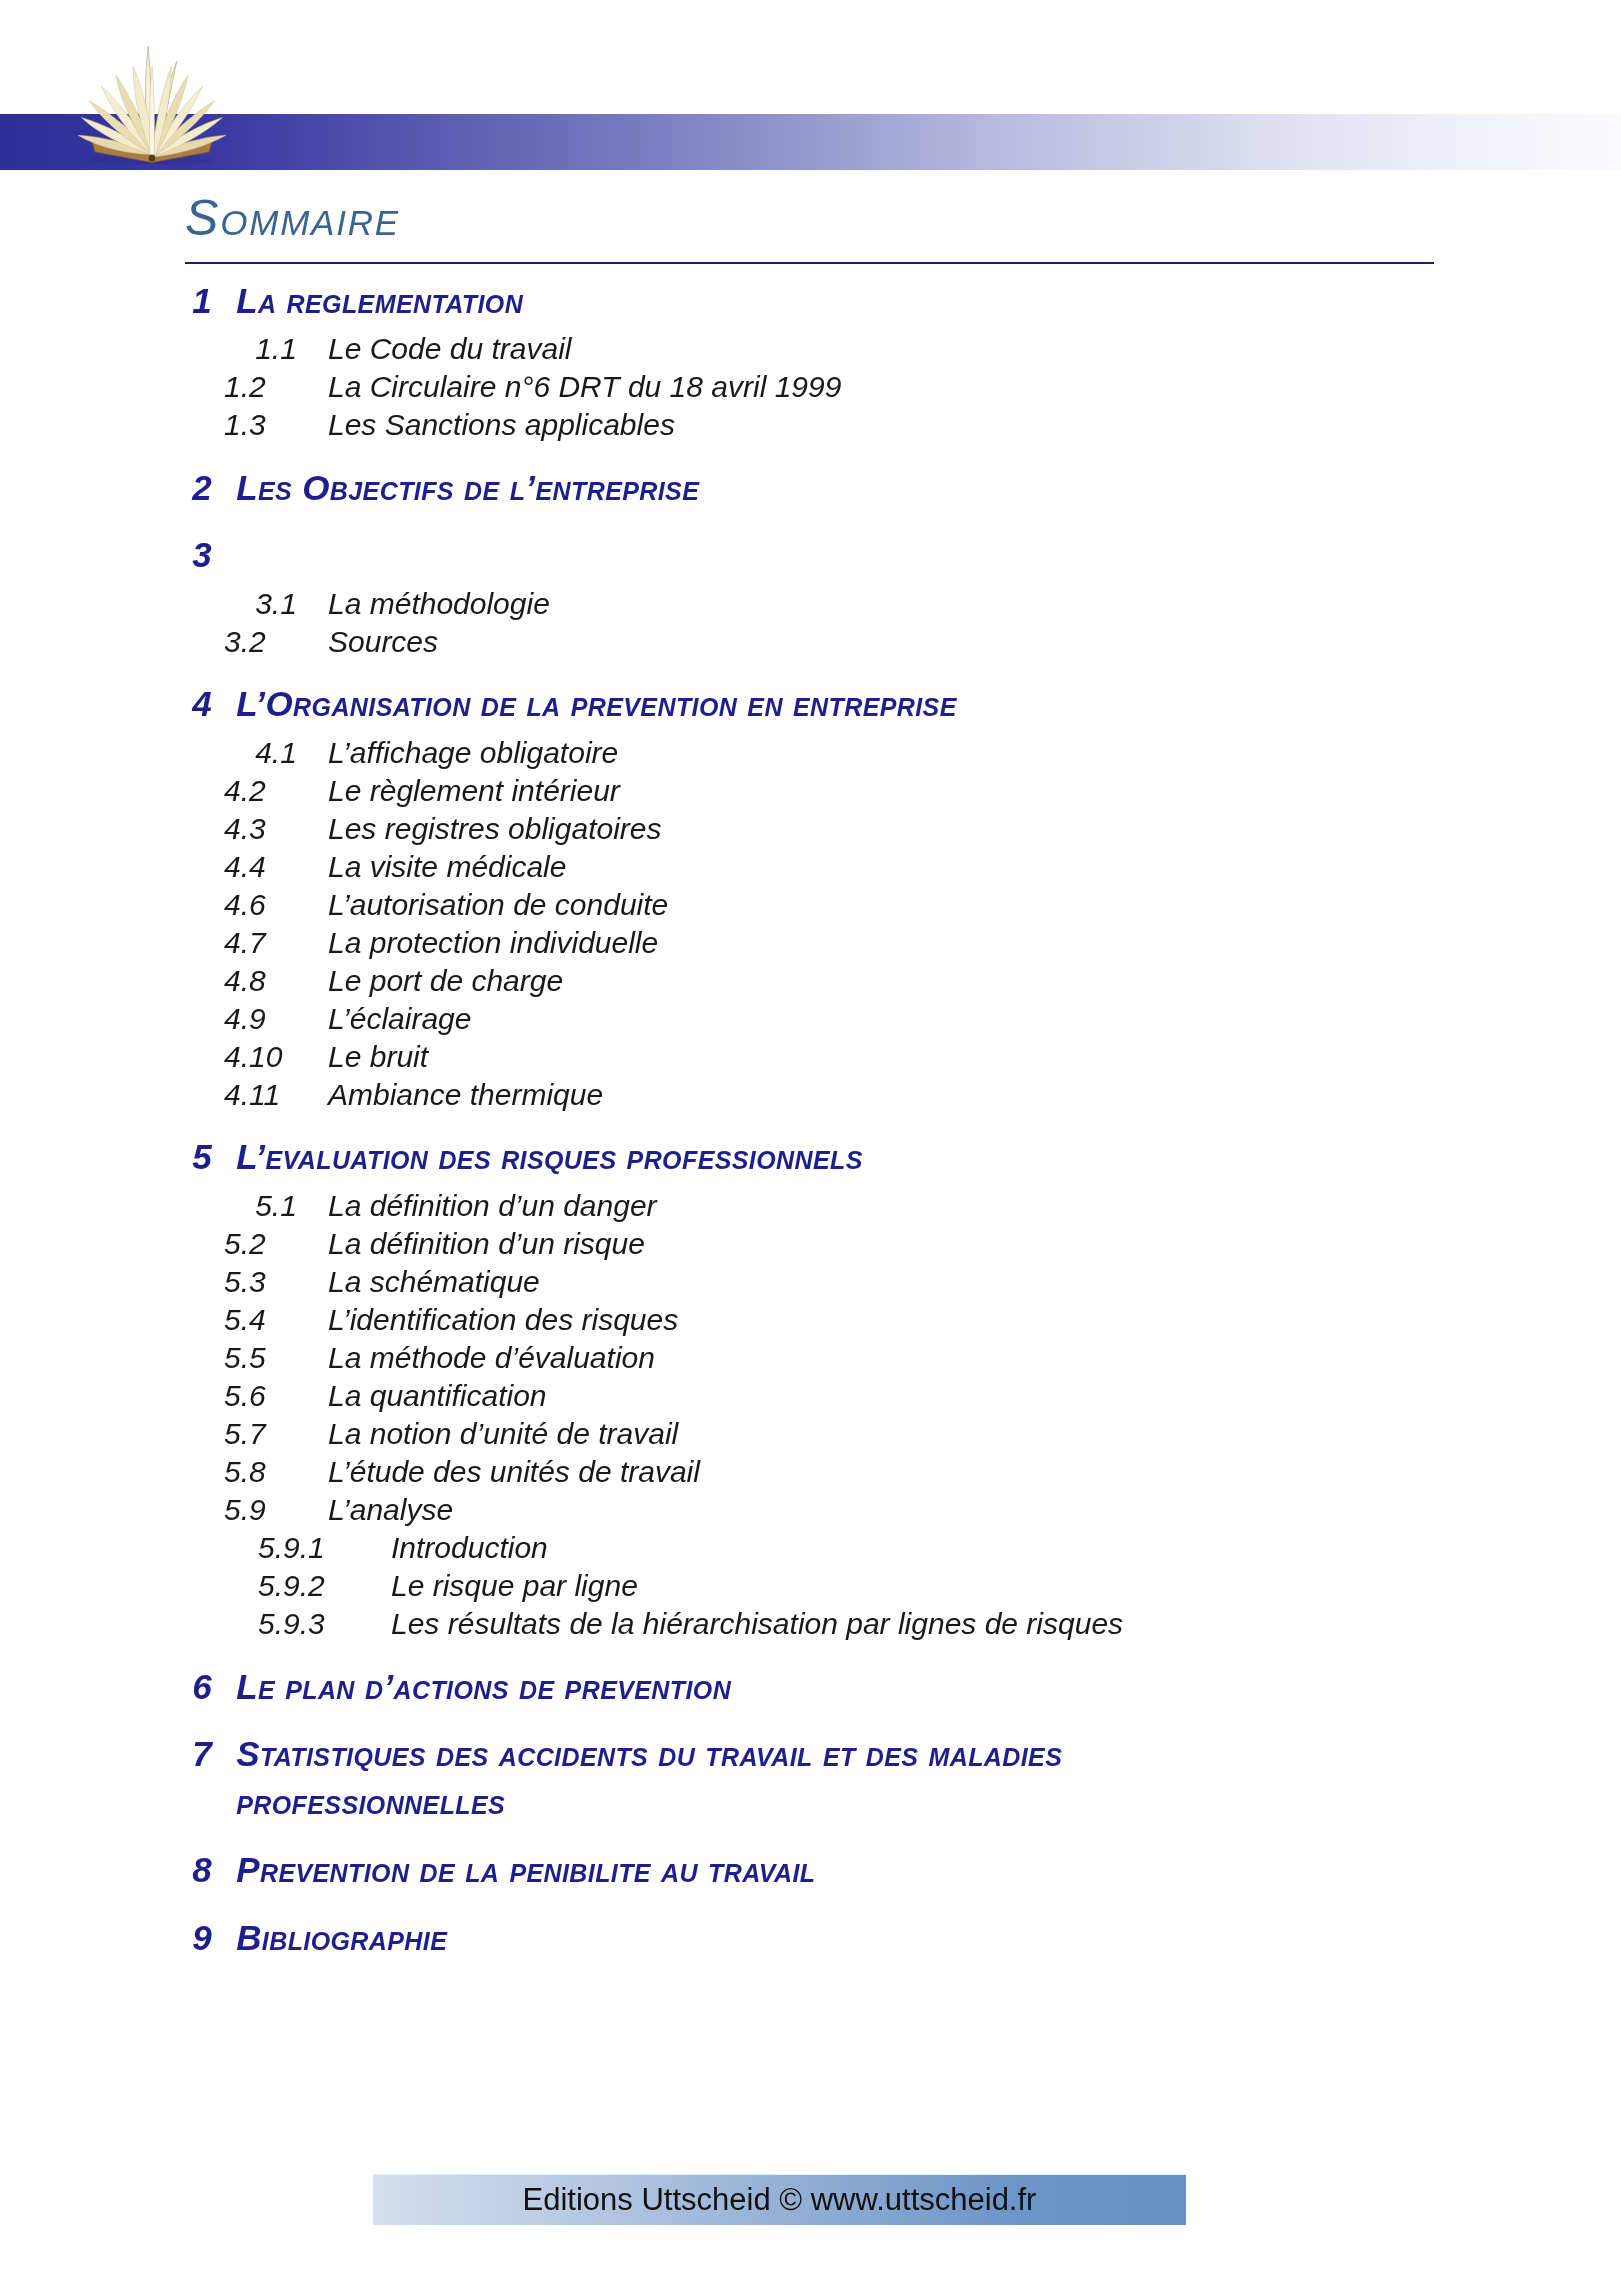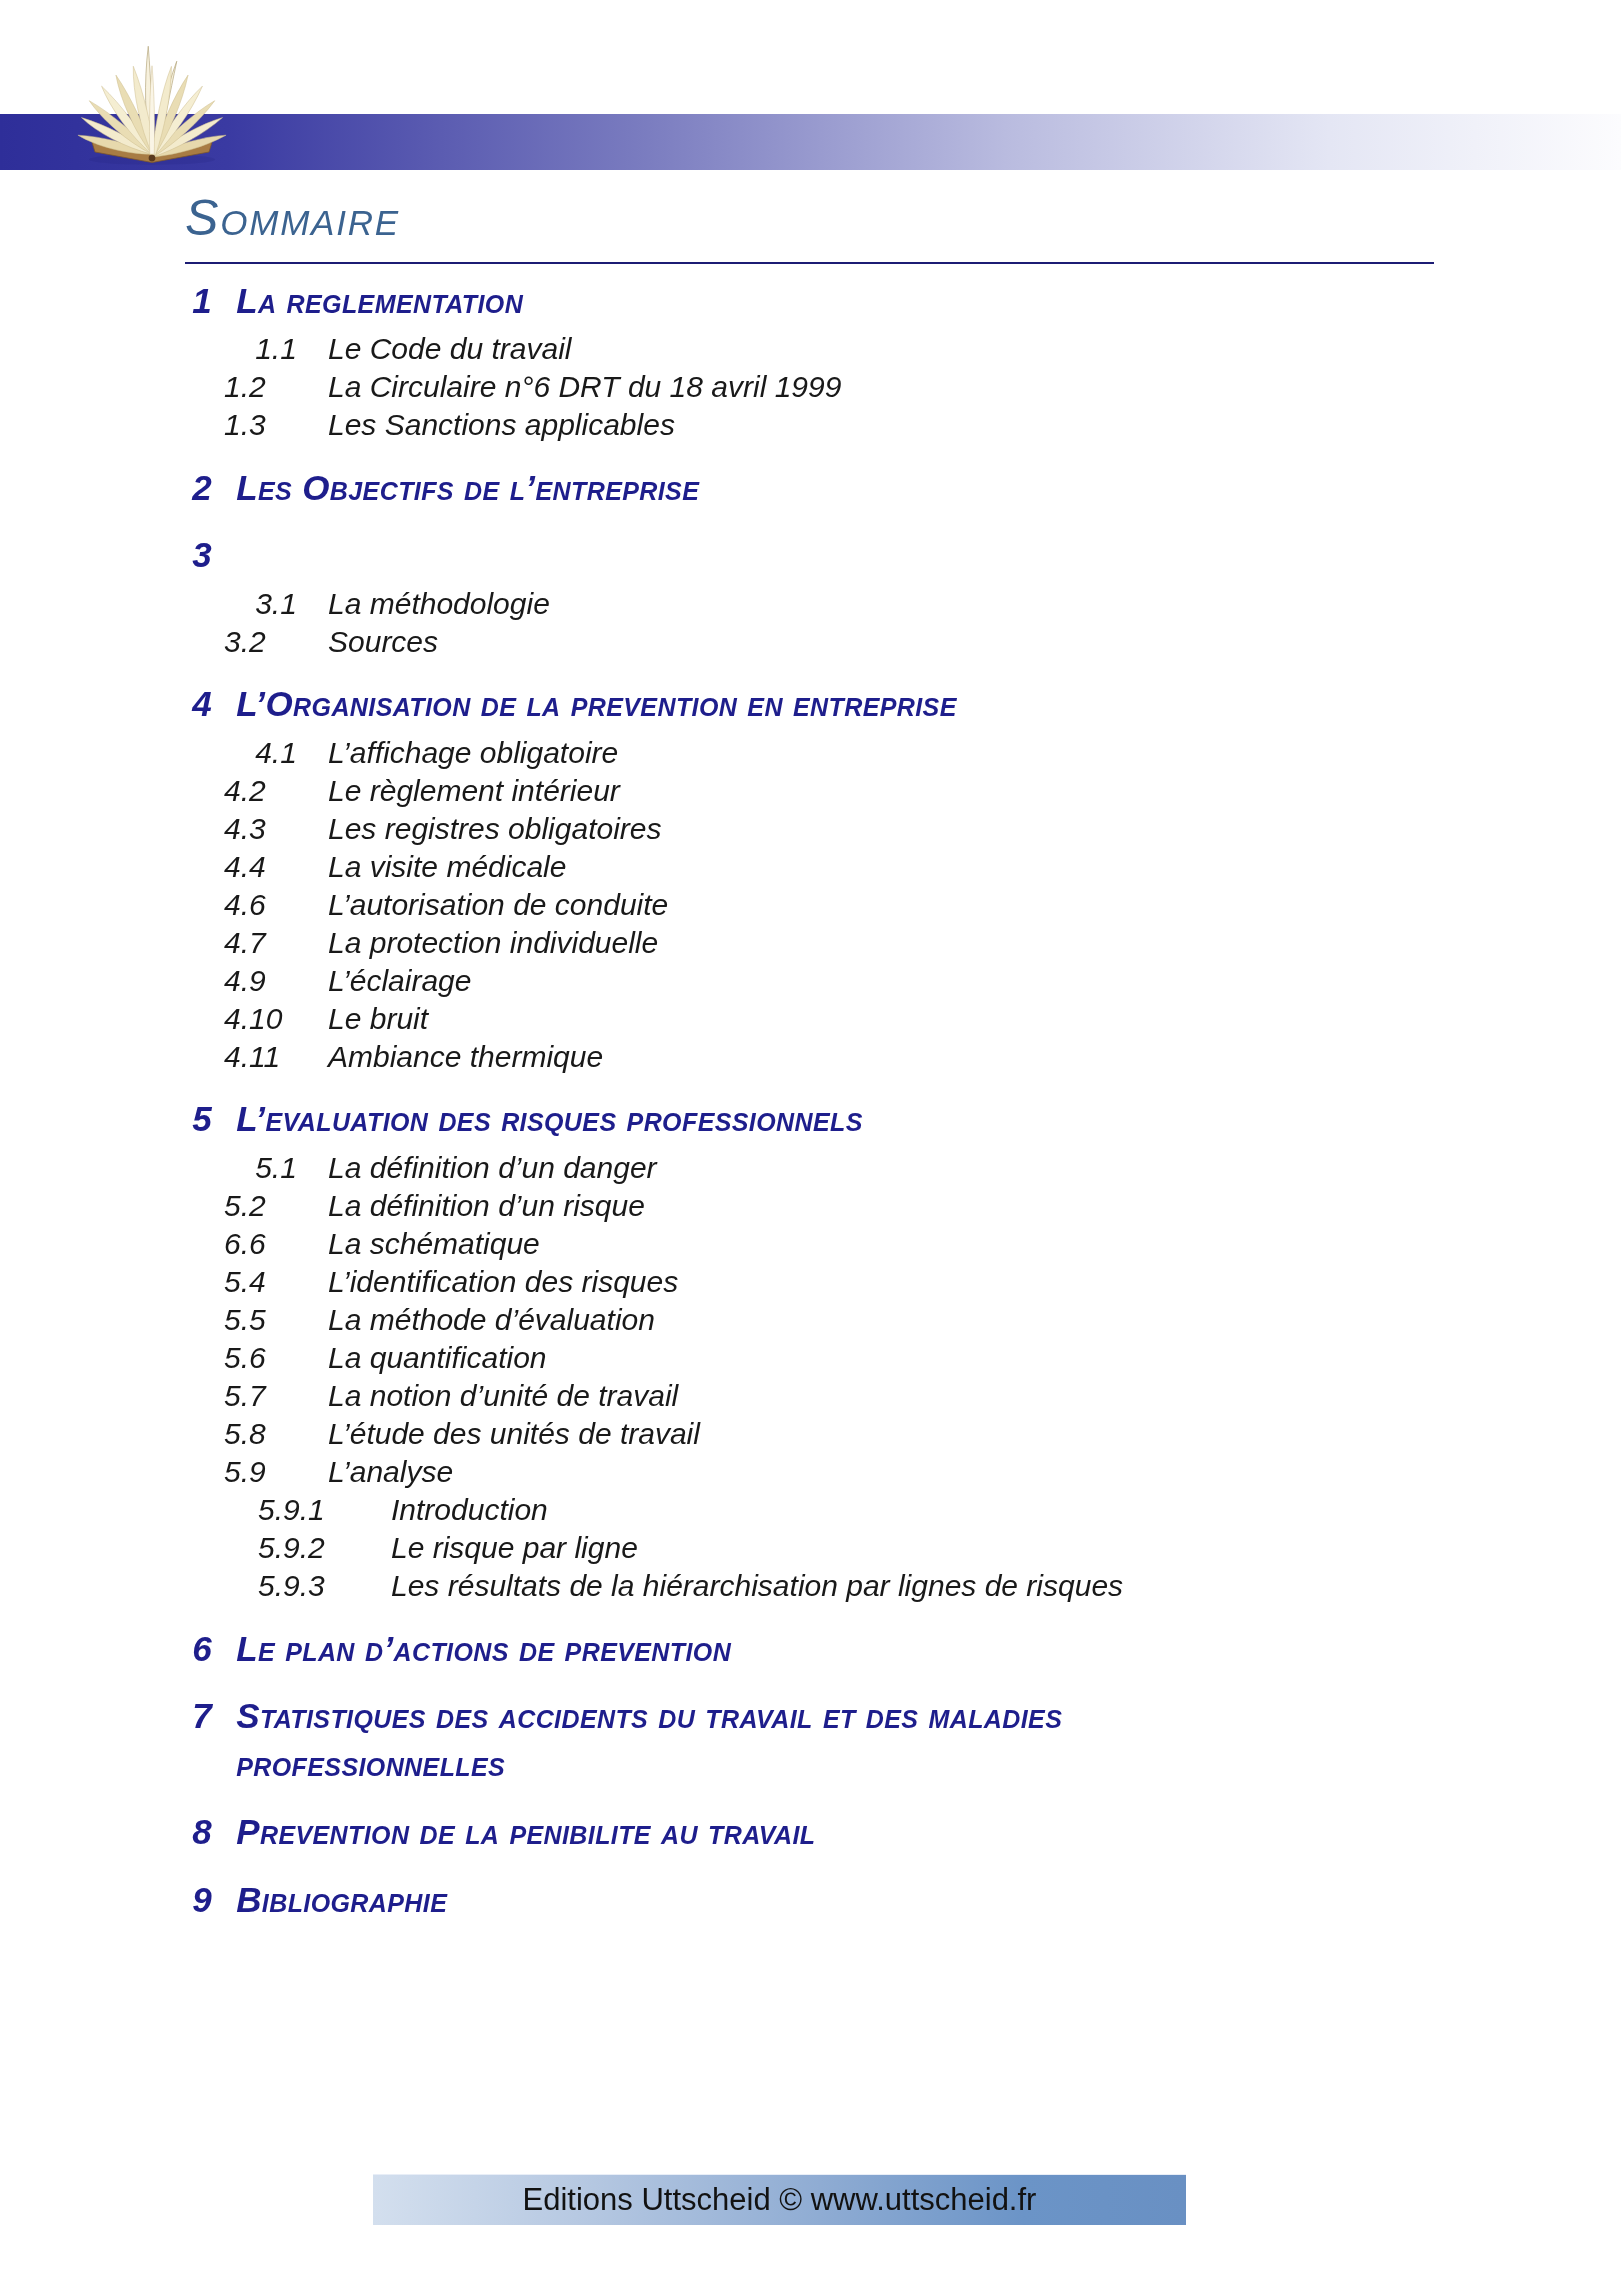--- a/index.html
+++ b/index.html
@@ -141,20 +141,24 @@
         </div>
         <div class="sub-row">
           <span class="sub-num">4.6</span>
           <span class="sub-title">L’autorisation de conduite</span>
         </div>
         <div class="sub-row">
           <span class="sub-num">4.7</span>
           <span class="sub-title">La protection individuelle</span>
         </div>
         <div class="sub-row">
+          <span class="sub-num">4.8</span>
+          <span class="sub-title">Le port de charge</span>
+        </div>
+        <div class="sub-row">
           <span class="sub-num">4.9</span>
           <span class="sub-title">L’éclairage</span>
         </div>
         <div class="sub-row">
           <span class="sub-num">4.10</span>
           <span class="sub-title">Le bruit</span>
         </div>
         <div class="sub-row">
           <span class="sub-num">4.11</span>
           <span class="sub-title">Ambiance thermique</span>
@@ -165,21 +169,21 @@
         </div>
         <div class="sub-row">
           <span class="sub-num">5.1</span>
           <span class="sub-title">La définition d’un danger</span>
         </div>
         <div class="sub-row">
           <span class="sub-num">5.2</span>
           <span class="sub-title">La définition d’un risque</span>
         </div>
         <div class="sub-row">
-          <span class="sub-num">6.6</span>
+          <span class="sub-num">5.3</span>
           <span class="sub-title">La schématique</span>
         </div>
         <div class="sub-row">
           <span class="sub-num">5.4</span>
           <span class="sub-title">L’identification des risques</span>
         </div>
         <div class="sub-row">
           <span class="sub-num">5.5</span>
           <span class="sub-title">La méthode d’évaluation</span>
         </div>

